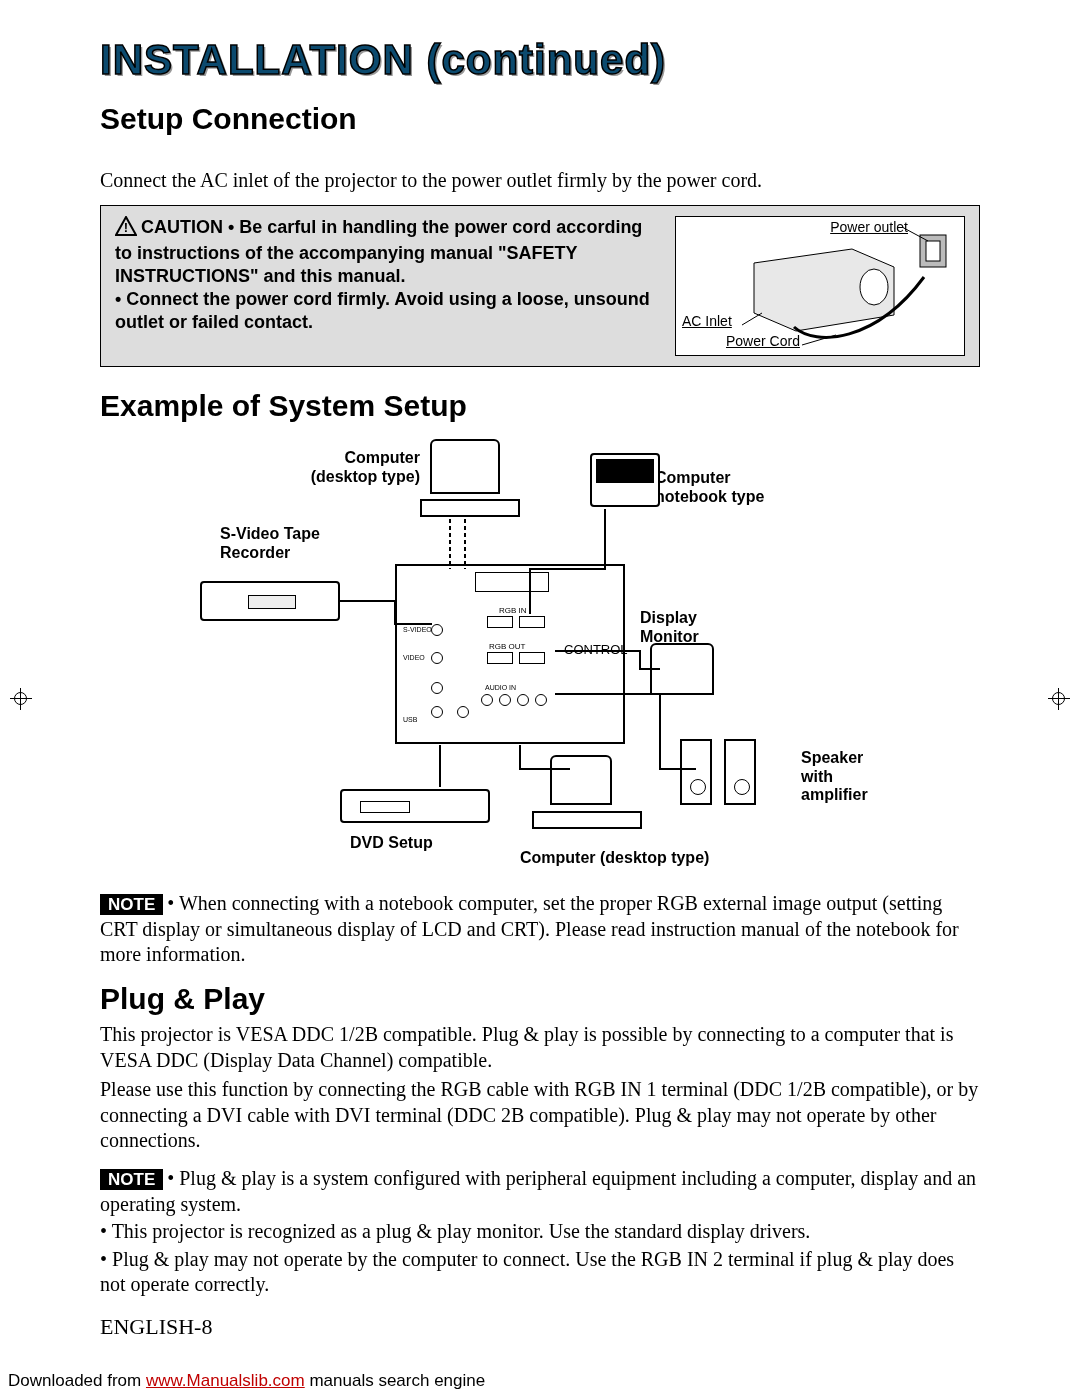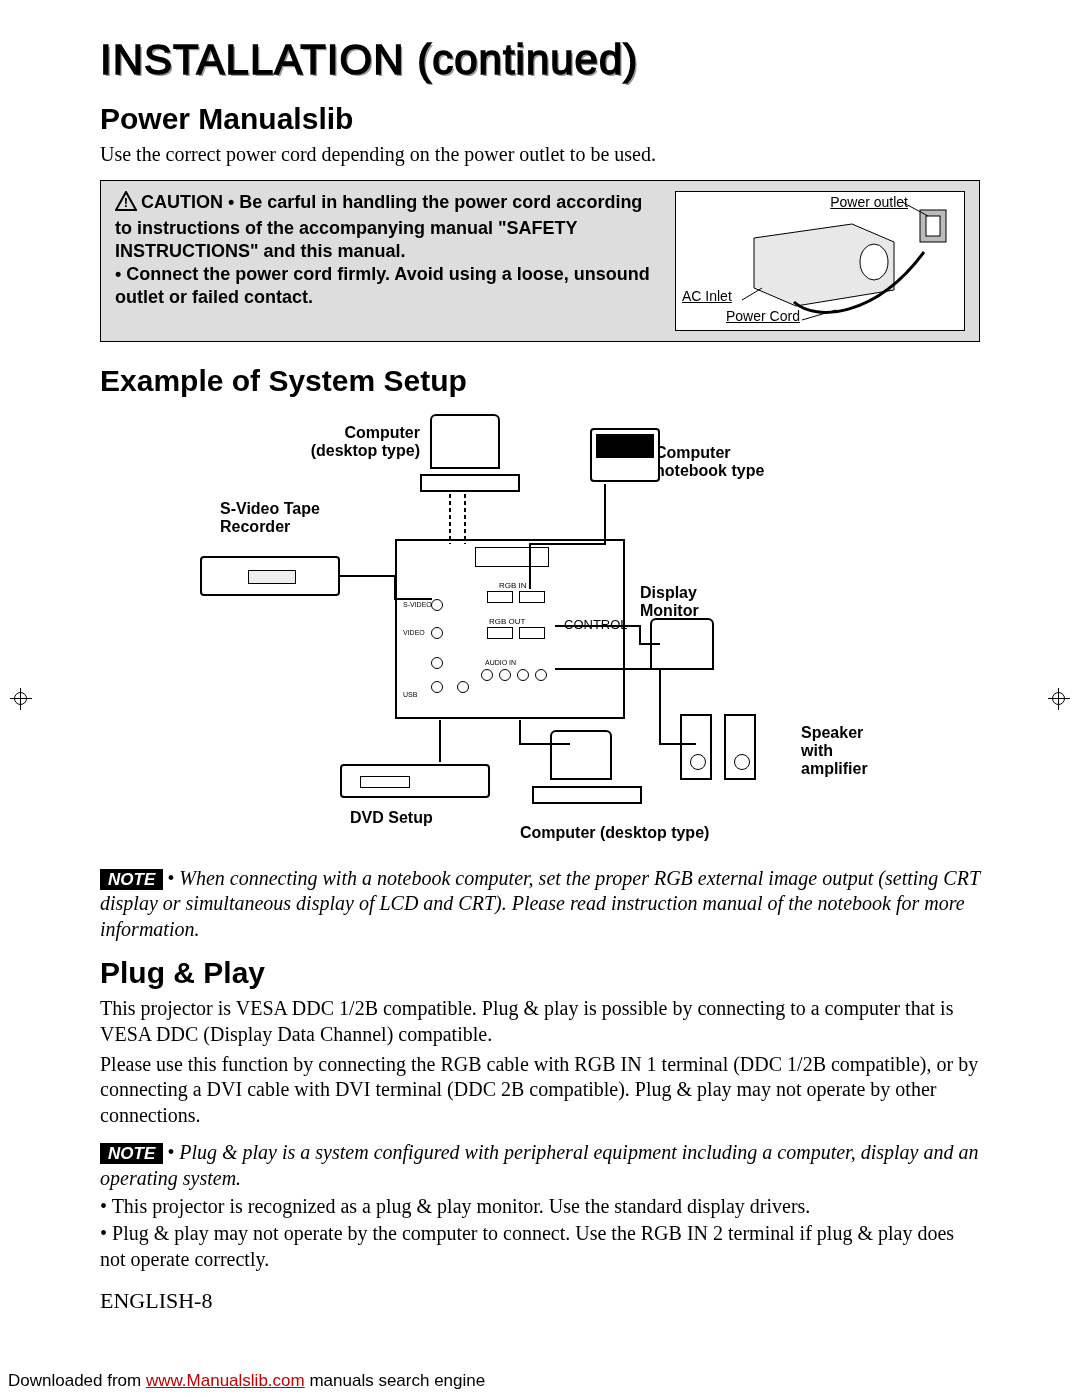--- a/index.html
+++ b/index.html
@@ -8,24 +8,24 @@
     height: 1397px;
     background: #fff;
     font-family: "Times New Roman", Times, serif;
     color: #000;
     position: relative;
     padding: 30px 100px 40px 100px;
   }
   .page-title {
     font-family: Arial, Helvetica, sans-serif;
     font-size: 42px;
-    font-weight: 400;
+    font-weight: 700;
     letter-spacing: 1px;
     -webkit-text-stroke: 1.5px #000;
-    color: #000000;
+    color: #0c4a6e;
     text-shadow: 2px 2px 0 #999;
     margin-bottom: 18px;
     margin-top: 6px;
   }
   .section-heading {
     font-family: Arial, Helvetica, sans-serif;
     font-size: 30px;
     font-weight: 900;
     margin-bottom: 6px;
   }
@@ -98,21 +98,20 @@
     font-weight: bold;
     font-size: 17px;
     padding: 1px 8px;
     display: inline;
     margin-right: 4px;
   }
   .note-para {
     font-size: 20px;
     line-height: 1.28;
     margin-bottom: 14px;
-    font-style: italic;
   }
   .footer-pagenum {
     font-size: 22px;
     margin-top: 16px;
   }
   .download-line {
     position: absolute;
     bottom: 6px;
     left: 8px;
     font-size: 17px;
@@ -142,23 +141,24 @@
 
 <div class="crop-mark crop-left">
     <div class="circ"></div>
   </div>
 <div class="crop-mark crop-right">
     <div class="circ"></div>
   </div>
 
 <h1 class="page-title">INSTALLATION (continued)</h1>
 
-<h2 class="section-heading">Power Manualslib</h2>
+<h2 class="section-heading">Setup Connection</h2>
 <div class="body-text">
-  <span>Use the correct power cord depending on the power outlet to be used.</span><br>
+  <br>
+  <span>Connect the AC inlet of the projector to the power outlet firmly by the power cord.</span>
 </div>
 
 <div class="caution-box">
   <div class="caution-text">
     <span class="warn-icon">
       <svg width="22" height="20" viewBox="0 0 22 20">
           <polygon points="11,1 21,19 1,19" fill="none" stroke="#000" stroke-width="2"></polygon>
           <text x="11" y="16" text-anchor="middle" font-size="13" font-weight="bold" font-family="Arial">!</text>
         </svg>
     </span><span style="font-weight:bold">CAUTION</span>

